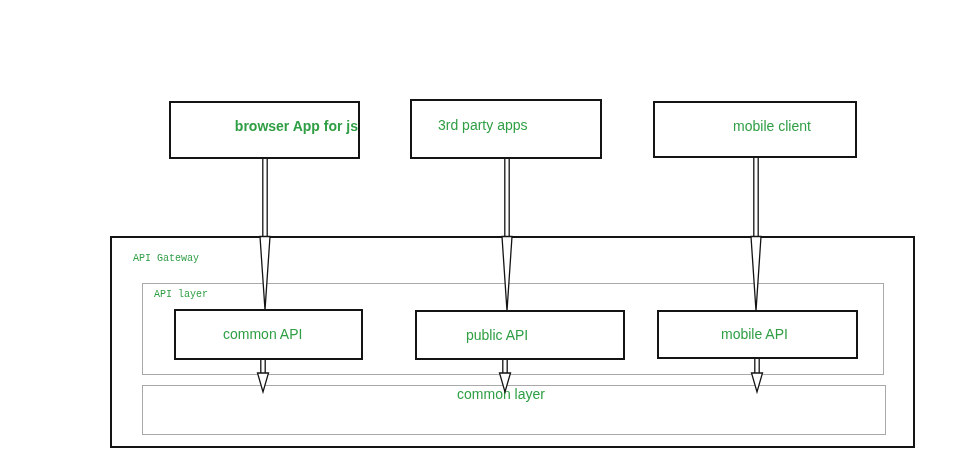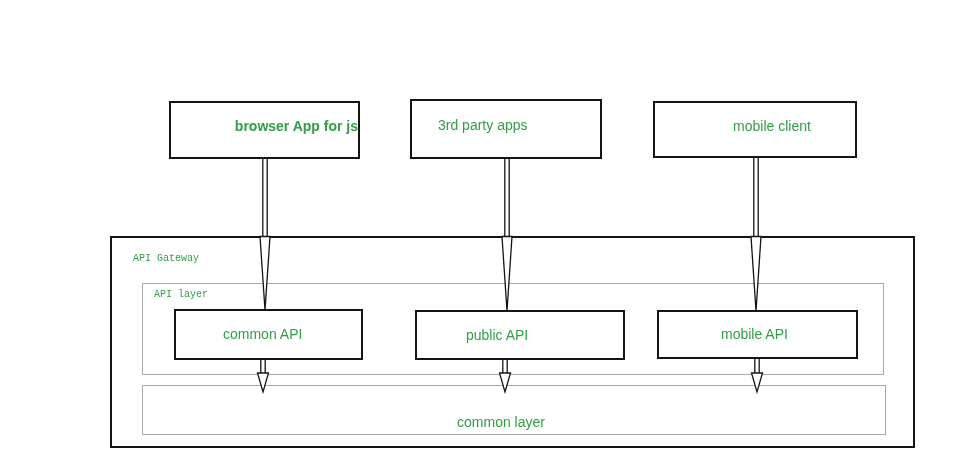--- a/index.html
+++ b/index.html
@@ -38,21 +38,21 @@
   .layer-label {
     position: absolute;
     color: #2f9e44;
     font-size: 10px;
     line-height: 17px;
     white-space: nowrap;
     font-family: Liberation Mono, monospace;
   }
   .common {
     display: flex;
-    align-items: flex-end;
+    align-items: flex-start;
     justify-content: center;
     color: #2f9e44;
     font-size: 14px;
     padding-right: 26px;
     padding-bottom: 4px;
     box-sizing: border-box;
   }
   svg.arrows {
     position: absolute;
     left: 0;

